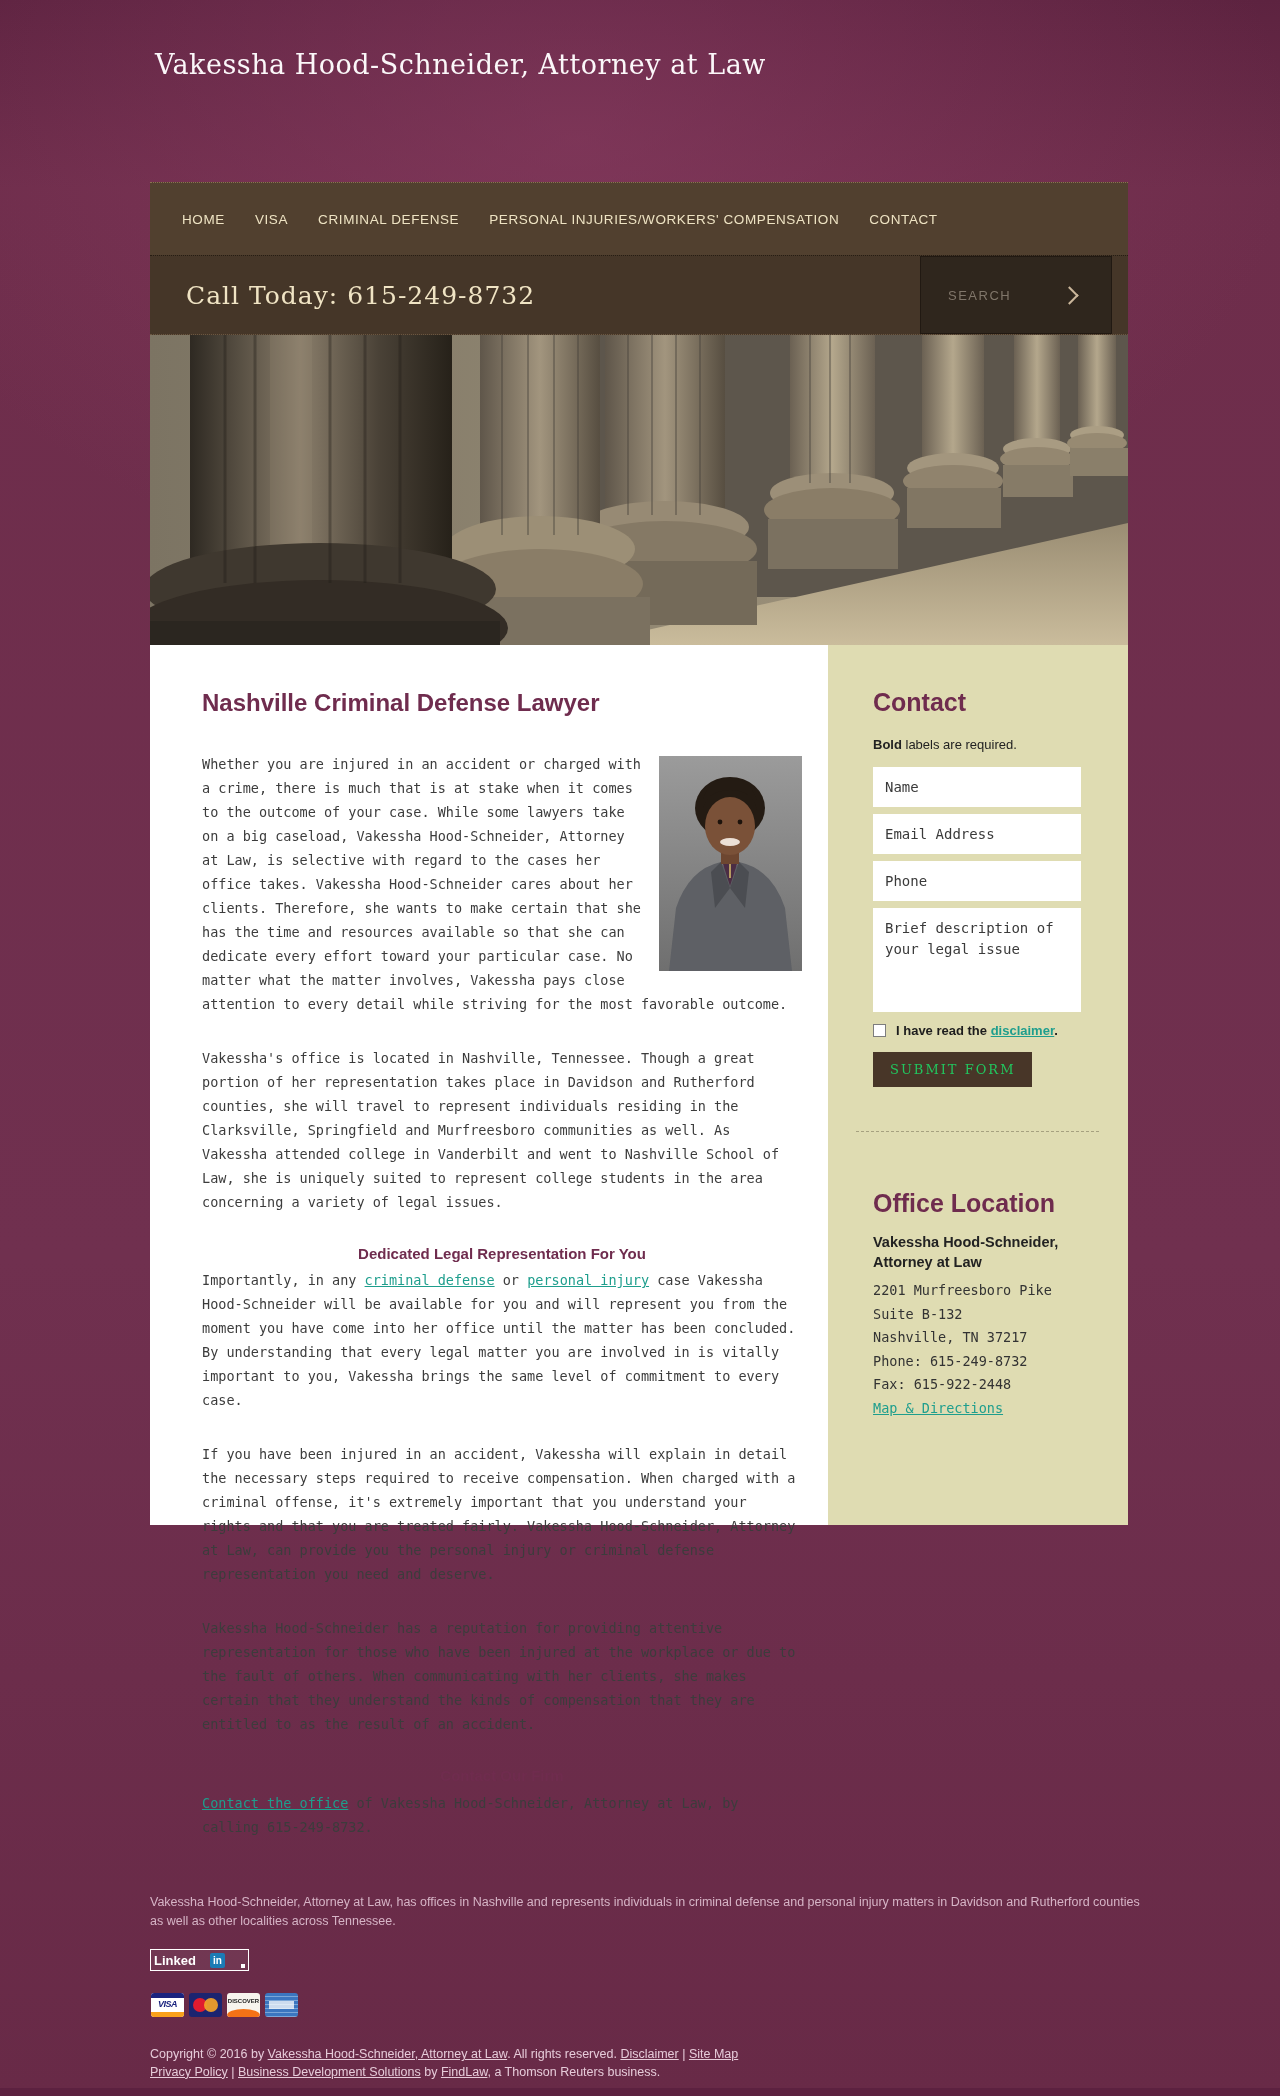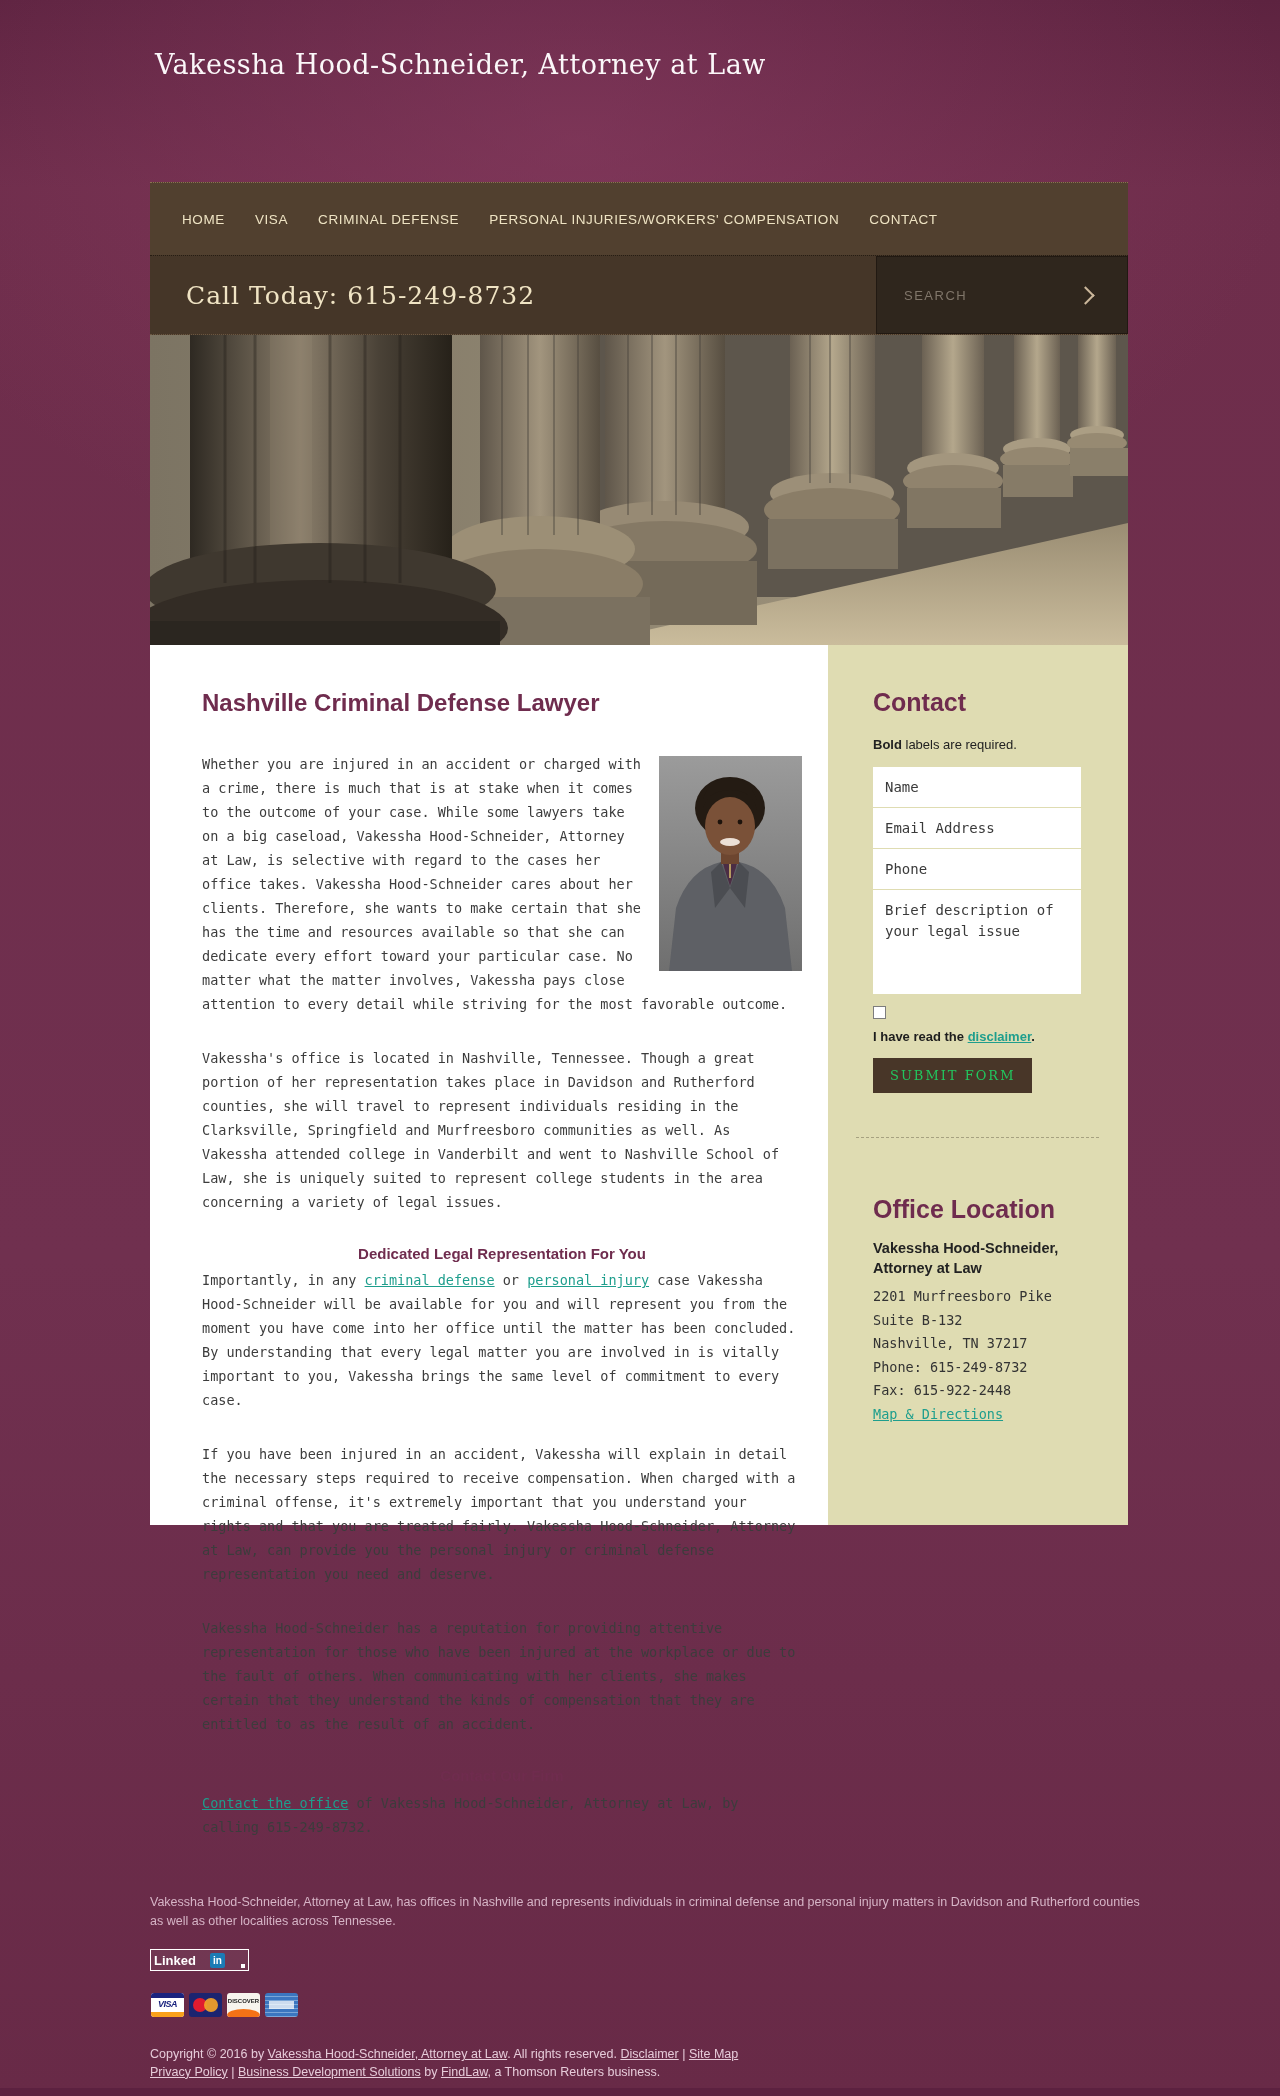--- a/index.html
+++ b/index.html
@@ -17,21 +17,21 @@
 
   
   .navbar{top:182px;height:73px;background:#51402f;border-top:1px dotted #8b7050;
           display:flex;align-items:center;padding-left:32px;gap:30px;}
   .nav-item{color:#eee3c3;font-size:13.5px;letter-spacing:.6px;text-decoration:none;cursor:pointer;white-space:nowrap;}
 
   
   .callbar{top:255px;height:80px;background:#453628;border-top:1px dotted #261d13;border-bottom:1px dotted #6b5741;}
   .call-text{position:absolute;left:36px;top:50%;transform:translateY(-50%);
              font-family:"DejaVu Serif",serif;font-size:25px;color:#f0e4c4;letter-spacing:1px;white-space:nowrap;}
-  .searchbox{position:absolute;right:0;top:0;height:100%;width:252px;background:#2f261d;
+  .searchbox{position:absolute;right:16px;top:0;height:100%;width:192px;background:#2f261d;
              box-shadow:inset 0 0 0 1px #211912;display:flex;align-items:center;}
   .search-input{flex:1;min-width:0;background:transparent;border:none;outline:none;
                 color:#9b9083;font-family:"Liberation Sans",sans-serif;font-size:13px;letter-spacing:1.5px;padding-left:28px;}
   .search-input::placeholder{color:#80766a;}
   .chev{width:11px;height:11px;border-top:2px solid #cbb79b;border-right:2px solid #cbb79b;
         transform:rotate(45deg);margin-right:36px;cursor:pointer;flex:none;}
 
   
   .hero{top:335px;height:310px;}
   .hero svg{display:block;}
@@ -42,26 +42,26 @@
   .h1{font:700 24px/1.2 "Liberation Sans",sans-serif;color:#6f2c4e;margin:0 0 34px;}
   .maincol p{font:13.5px/24px "DejaVu Sans Mono",monospace;color:#3c3c3c;margin:0 0 30px;}
   .maincol h3{font:700 15px/1.3 "Liberation Sans",sans-serif;color:#6f2c4e;margin:0 0 5px;text-align:center;}
   a.teal{color:#1e9e8d;text-decoration:underline;cursor:pointer;}
   .photo{float:right;width:143px;height:215px;margin:4px 0 10px 12px;}
 
   
   .sidebar{width:300px;flex:none;background:#dfdcb2;padding:42px 47px 0 45px;box-sizing:border-box;}
   .side-h{font:700 25px/1.2 "Liberation Sans",sans-serif;color:#6f2c4e;margin:0 0 20px;}
   .req{font:13px "Liberation Sans",sans-serif;color:#222;margin-bottom:15px;}
-  .fld{display:block;width:100%;height:40px;border:none;outline:none;background:#fff;margin-bottom:1px;
+  .fld{display:block;width:100%;height:40px;border:none;outline:none;background:#fff;margin-bottom:7px;
        padding:0 12px;box-sizing:border-box;font:14px "DejaVu Sans Mono",monospace;color:#333;}
   .fld::placeholder{color:#3a3a3a;}
   .ta{height:104px;padding-top:10px;resize:none;line-height:21px;}
   .chkrow{display:flex;align-items:flex-start;gap:10px;margin:11px 0 13px;
-          font:700 13px/16px "Liberation Sans",sans-serif;color:#1d1d1d;cursor:default;flex-direction:column;}
+          font:700 13px/16px "Liberation Sans",sans-serif;color:#1d1d1d;cursor:default;}
   .chkrow input{appearance:none;-webkit-appearance:none;width:13px;height:13px;background:#fff;
                 border:1px solid #7d7d7d;margin:1px 0 0 0;flex:none;cursor:pointer;}
   .submit{display:inline-block;background:#483628;color:#22c55e;border:none;padding:10px 17px;
           font:13px "DejaVu Serif",serif;letter-spacing:2px;cursor:pointer;}
   .divider{border-top:1px dashed #a6a180;margin:44px -18px 0 -17px;height:0;}
   .side-h2{margin-top:56px;margin-bottom:14px;}
   .office-name{font:700 14.5px/20px "Liberation Sans",sans-serif;color:#222;margin:0 0 7px;}
   .addr div{font:13.5px/23.5px "DejaVu Sans Mono",monospace;color:#333;}
   .maplink{display:inline-block;font:13.5px/23.5px "DejaVu Sans Mono",monospace;color:#1e9e8d;
            text-decoration:underline;cursor:pointer;}

